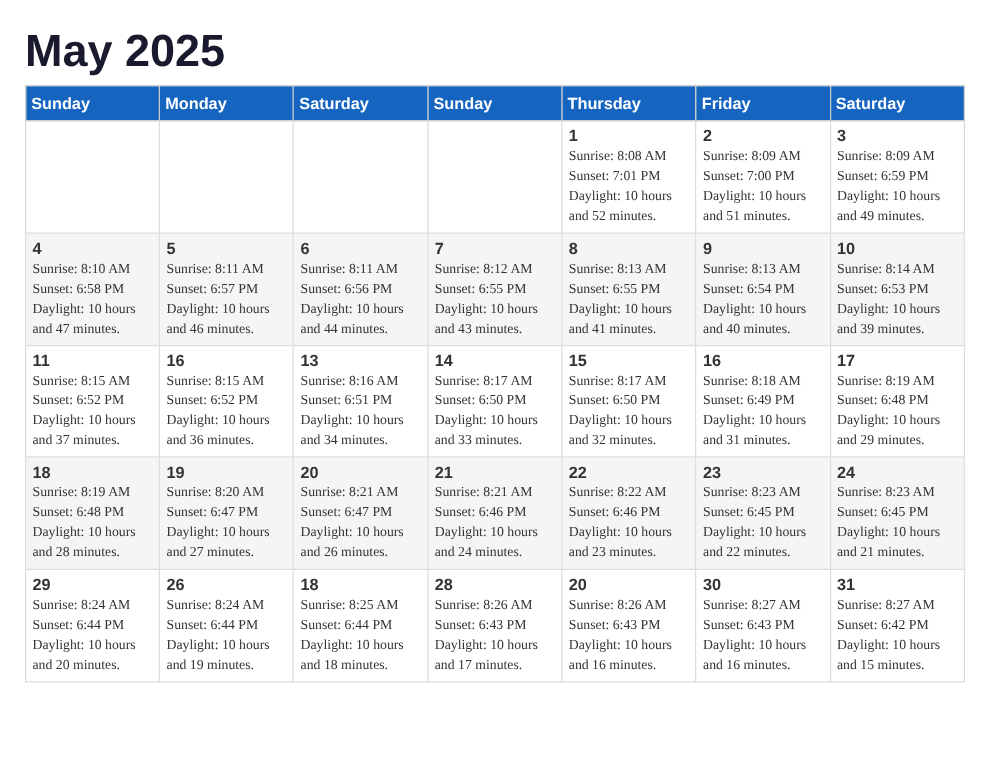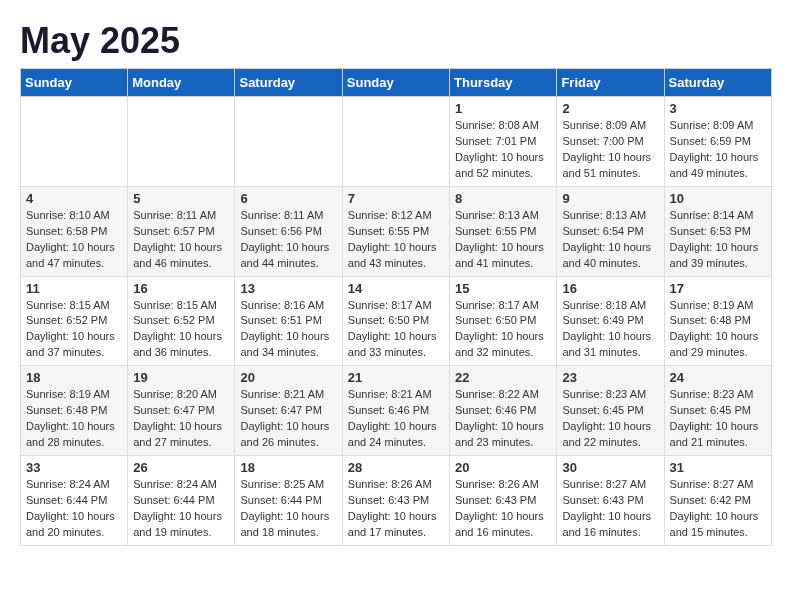--- a/index.html
+++ b/index.html
@@ -84,20 +84,21 @@
     }
     .day-num {
       font-weight: bold;
       font-size: 13px;
       display: block;
       margin-bottom: 2px;
     }
     .day-info {
       line-height: 1.45;
       font-size: 11px;
+      font-family: Liberation Serif, serif;
     }
     .empty-cell {
       background: #fff !important;
     }
   </style>
 </head>
 <body>
 
 <div class="page">
   <div class="header">
@@ -222,21 +223,21 @@
             <span class="day-num">23</span>
             <div class="day-info">Sunrise: 8:23 AM<br>Sunset: 6:45 PM<br>Daylight: 10 hours and 22 minutes.</div>
           </td>
           <td>
             <span class="day-num">24</span>
             <div class="day-info">Sunrise: 8:23 AM<br>Sunset: 6:45 PM<br>Daylight: 10 hours and 21 minutes.</div>
           </td>
         </tr>
         <tr>
           <td>
-            <span class="day-num">33</span>
+            <span class="day-num">29</span>
             <div class="day-info">Sunrise: 8:24 AM<br>Sunset: 6:44 PM<br>Daylight: 10 hours and 20 minutes.</div>
           </td>
           <td>
             <span class="day-num">26</span>
             <div class="day-info">Sunrise: 8:24 AM<br>Sunset: 6:44 PM<br>Daylight: 10 hours and 19 minutes.</div>
           </td>
           <td>
             <span class="day-num">18</span>
             <div class="day-info">Sunrise: 8:25 AM<br>Sunset: 6:44 PM<br>Daylight: 10 hours and 18 minutes.</div>
           </td>

